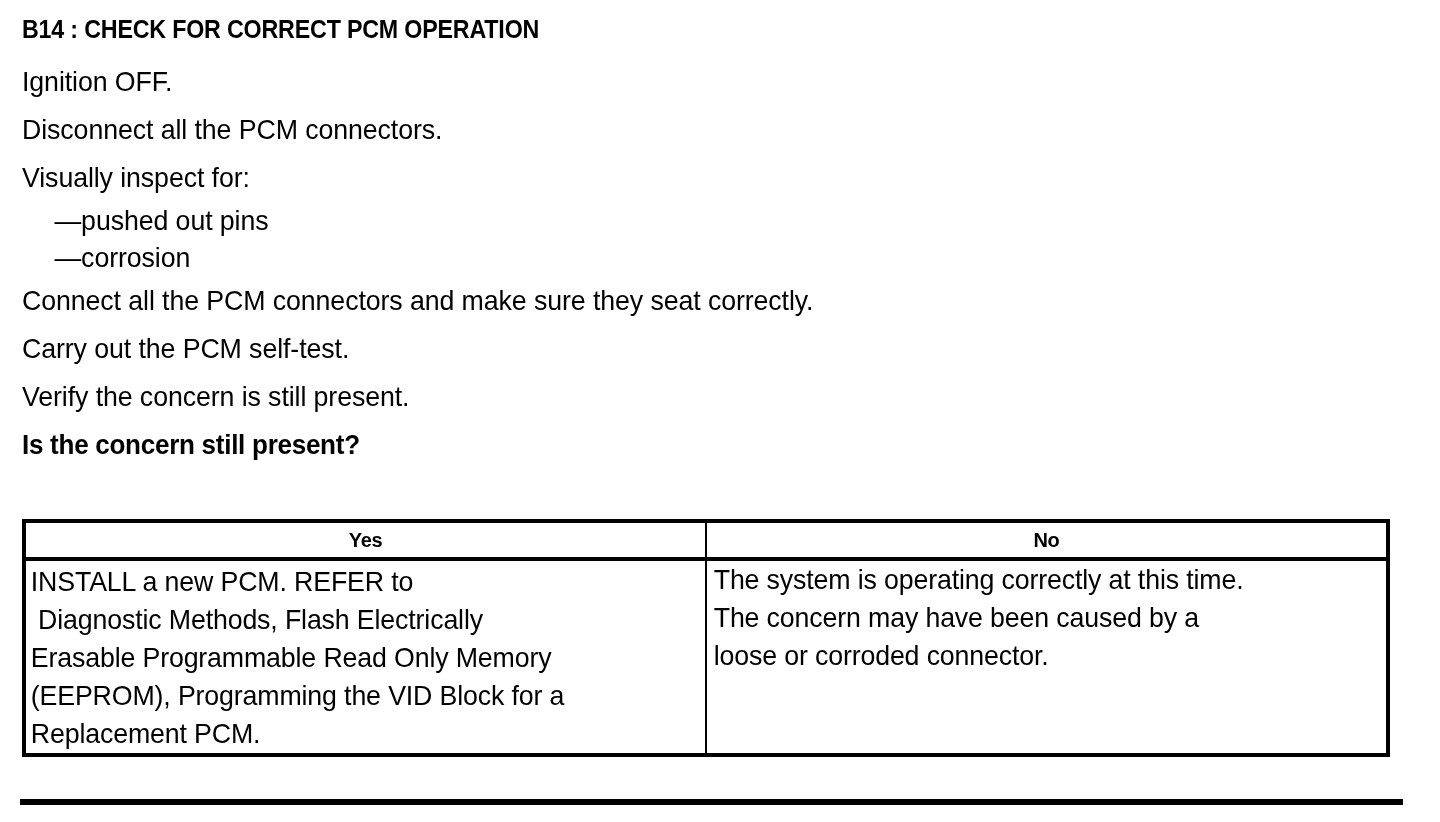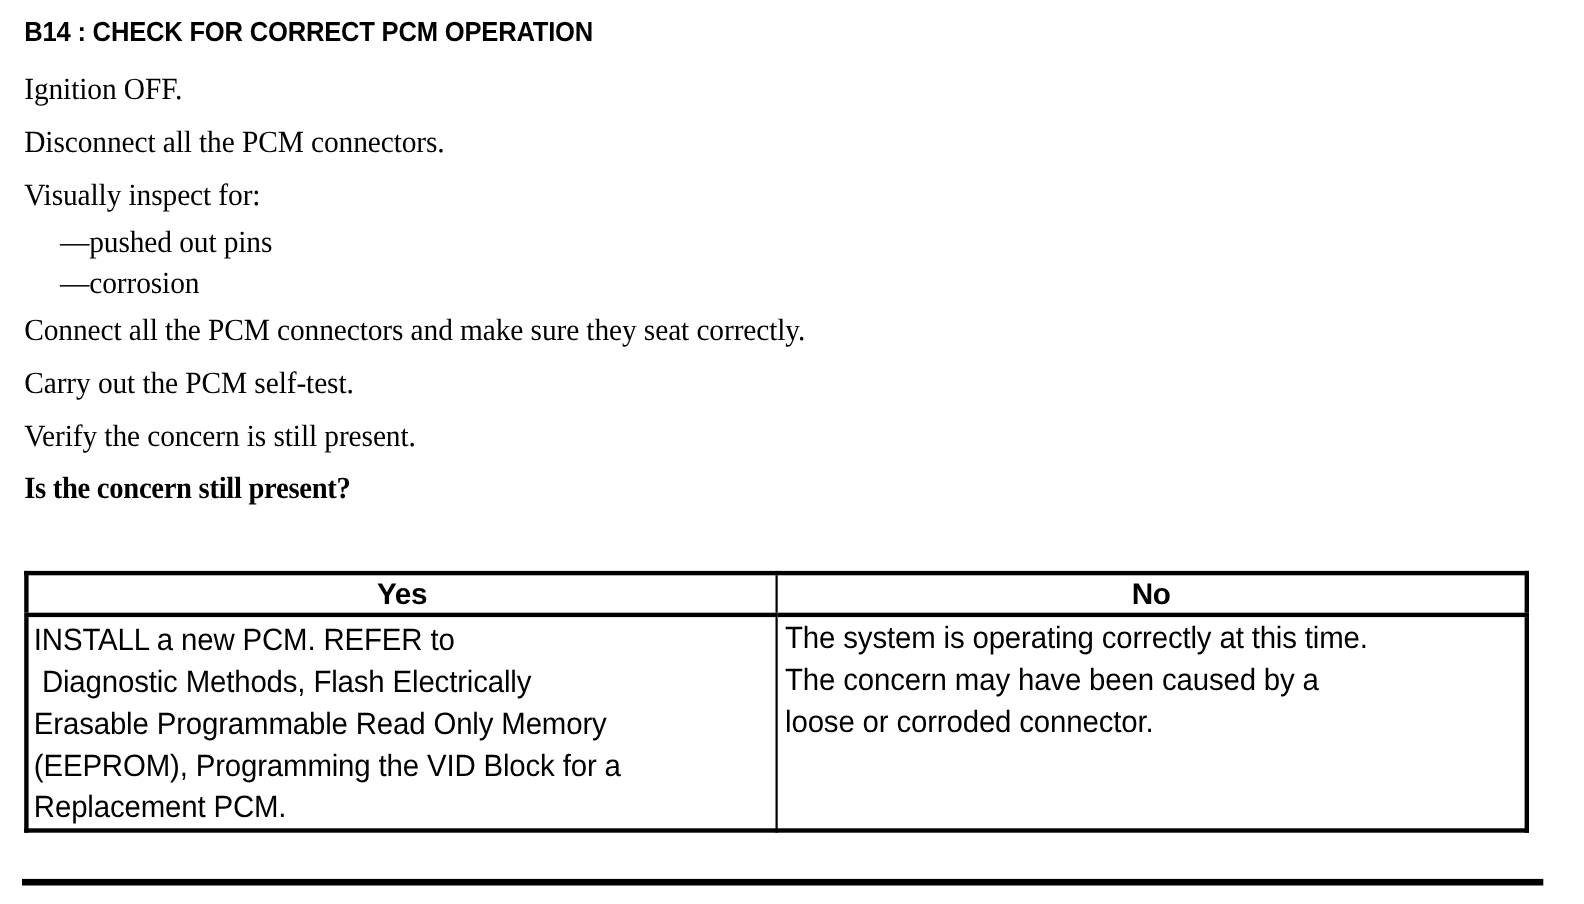--- a/index.html
+++ b/index.html
@@ -38,21 +38,20 @@
     transform: scaleX(0.93);
     transform-origin: left center;
   }
 
   
   .instructions {
     position: absolute;
     left: 22px;
     top: 58px;
     width: 1380px;
-    font-family: Liberation Serif, serif;
   }
   .instr-line {
     font-size: 28px;
     line-height: 48px;
     white-space: pre;
     letter-spacing: -0.1px;
     transform: scaleX(0.955);
     transform-origin: left center;
   }
   .instr-line.dash {
@@ -82,21 +81,21 @@
   .decision-table col.c-no  { width: 682px; }
 
   .decision-table th,
   .decision-table td {
     border: 2px solid #000;
     padding: 0;
     vertical-align: top;
   }
   .decision-table th {
     height: 34px;
-    font-size: 27px;
+    font-size: 20px;
     font-weight: bold;
     text-align: center;
     letter-spacing: -0.3px;
     line-height: 34px;
     border-bottom-width: 4px;
   }
   .decision-table td {
     height: 190px;
   }
   .cell-body {

